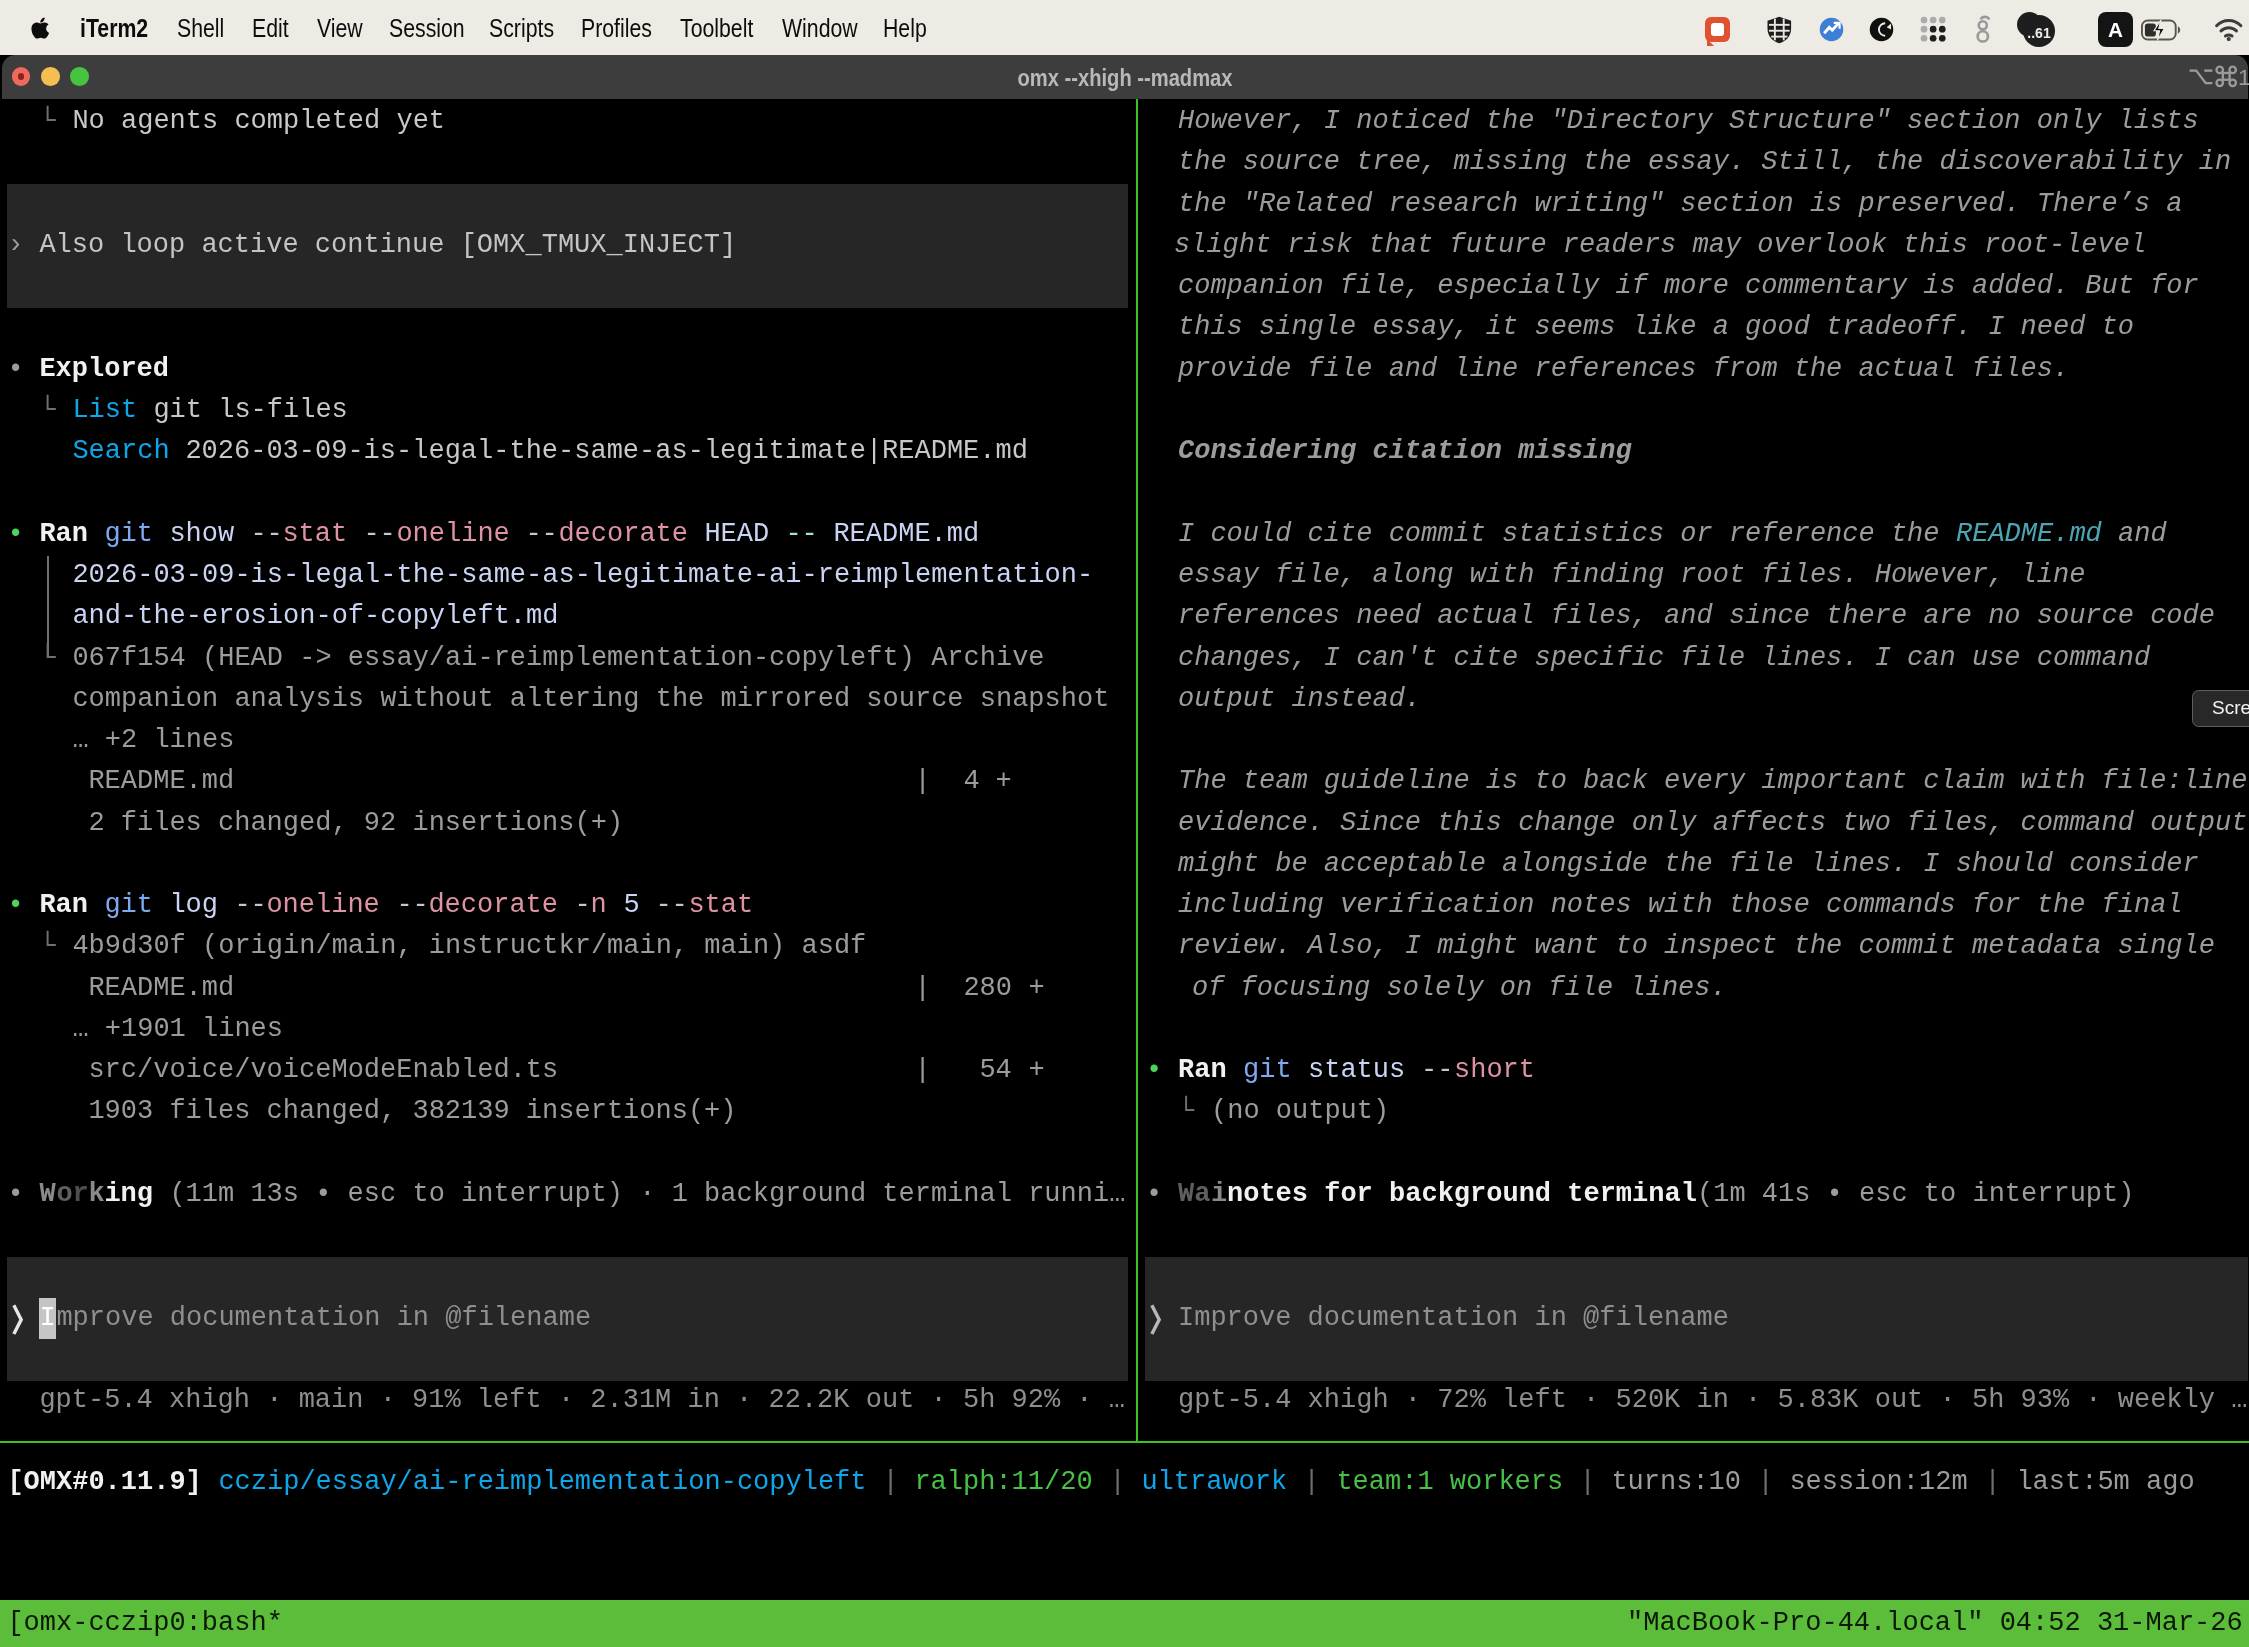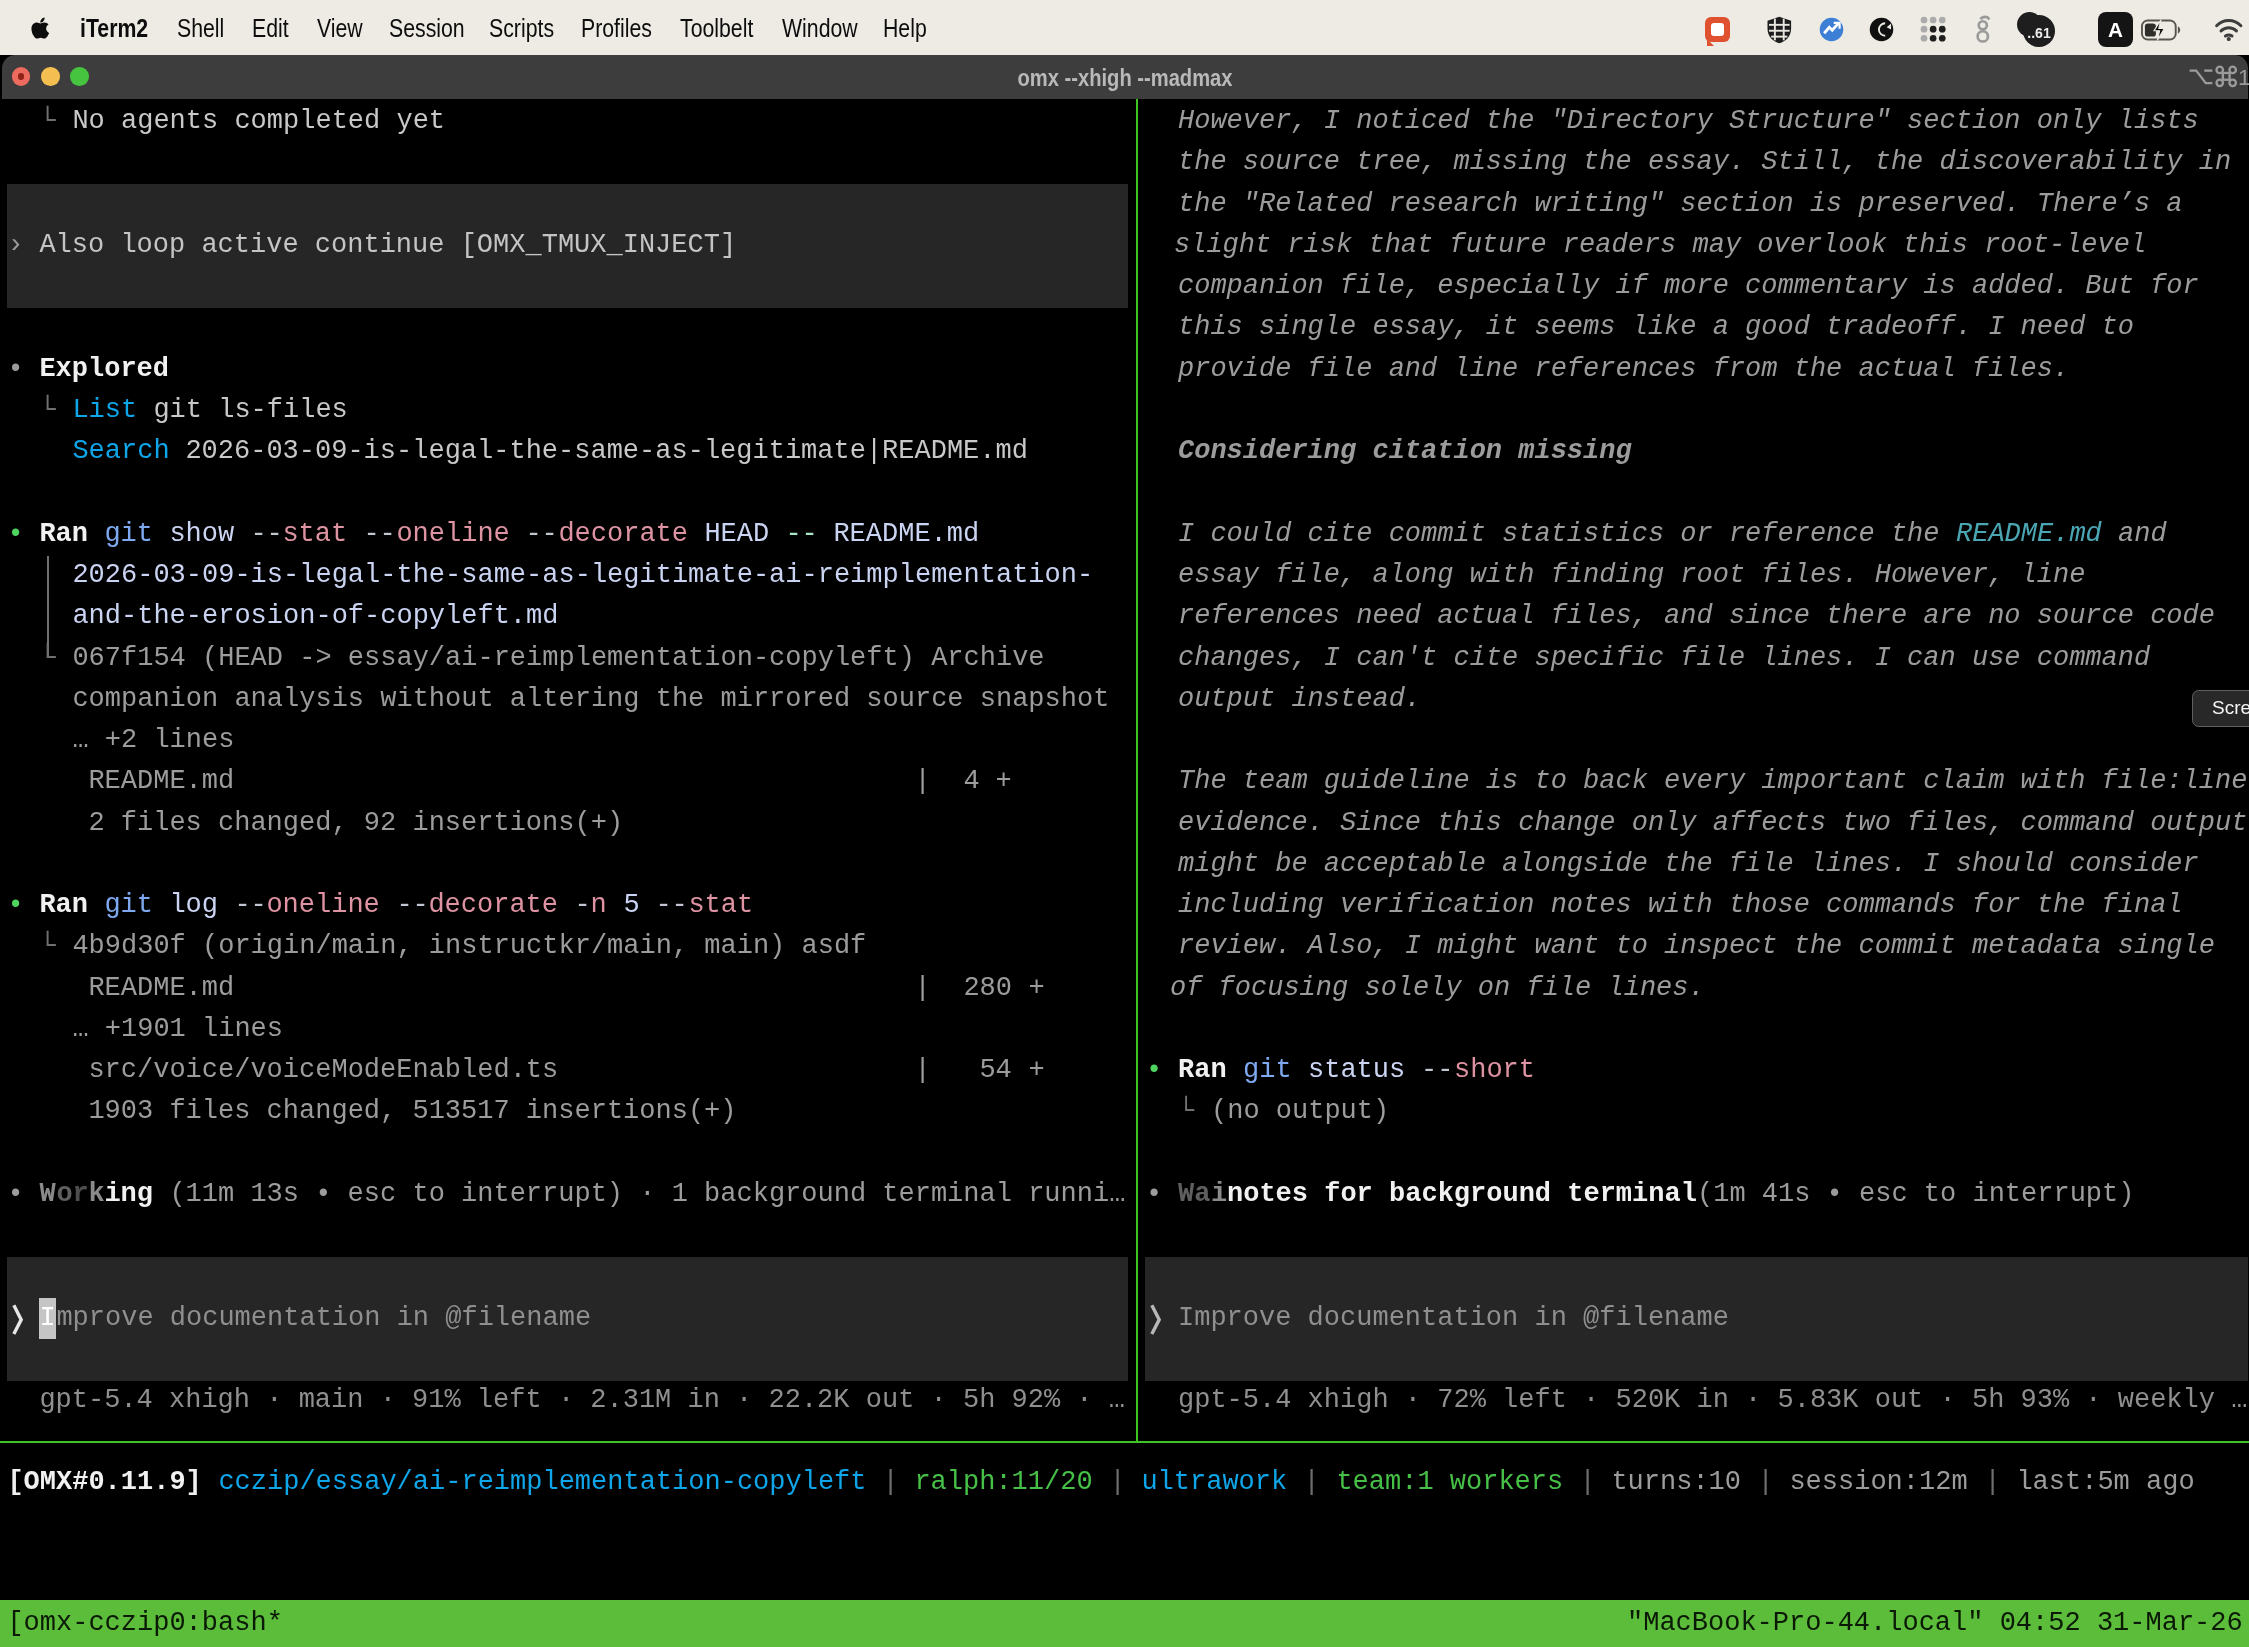--- a/index.html
+++ b/index.html
@@ -142,21 +142,21 @@
 <div class="row" style="left:7.4px;top:638px"><span class="tree" style="left:32px">└</span><span class="dim" style="left:65px">067f154 (HEAD -&gt; essay/ai-reimplementation-copyleft) Archive</span></div>
 <div class="row" style="left:7.4px;top:679px"><span class="dim" style="left:65px">companion analysis without altering the mirrored source snapshot</span></div>
 <div class="row" style="left:7.4px;top:720px"><span class="dim" style="left:65px">… +2 lines</span></div>
 <div class="row" style="left:7.4px;top:761px"><span class="dim" style="left:81px">README.md</span><span class="dim" style="left:907px">|</span><span class="dim" style="left:956px">4</span><span class="dim" style="left:988px">+</span></div>
 <div class="row" style="left:7.4px;top:803px"><span class="dim" style="left:81px">2 files changed, 92 insertions(+)</span></div>
 <div class="row" style="left:7.4px;top:885px"><span class="grn" style="left:0px">•</span><span class="b" style="left:32px">Ran</span><span class="blu" style="left:97px">git</span><span class="lav" style="left:162px">log</span><span class="dsh" style="left:227px">--</span><span class="pnk" style="left:259px">oneline</span><span class="dsh" style="left:389px">--</span><span class="pnk" style="left:421px">decorate</span><span class="dsh" style="left:567px">-</span><span class="pnk" style="left:583px">n</span><span class="lav" style="left:616px">5</span><span class="dsh" style="left:648px">--</span><span class="pnk" style="left:681px">stat</span></div>
 <div class="row" style="left:7.4px;top:926px"><span class="tree" style="left:32px">└</span><span class="dim" style="left:65px">4b9d30f (origin/main, instructkr/main, main) asdf</span></div>
 <div class="row" style="left:7.4px;top:968px"><span class="dim" style="left:81px">README.md</span><span class="dim" style="left:907px">|</span><span class="dim" style="left:956px">280</span><span class="dim" style="left:1021px">+</span></div>
 <div class="row" style="left:7.4px;top:1009px"><span class="dim" style="left:65px">… +1901 lines</span></div>
 <div class="row" style="left:7.4px;top:1050px"><span class="dim" style="left:81px">src/voice/voiceModeEnabled.ts</span><span class="dim" style="left:907px">|</span><span class="dim" style="left:972px">54</span><span class="dim" style="left:1021px">+</span></div>
-<div class="row" style="left:7.4px;top:1091px"><span class="dim" style="left:81px">1903 files changed, 513517 insertions(+)</span></div>
+<div class="row" style="left:7.4px;top:1091px"><span class="dim" style="left:81px">1903 files changed, 382139 insertions(+)</span></div>
 <div class="row" style="left:7.4px;top:1174px"><span class="dim" style="left:0px">•</span><span class="sh2" style="left:32px">W</span><span class="sh1" style="left:49px">o</span><span class="sh0" style="left:65px">r</span><span class="sh2" style="left:81px">k</span><span class="b" style="left:97px">ing</span><span class="dim" style="left:162px">(11m 13s • esc to interrupt) · 1 background terminal runni…</span></div>
 <div class="row" style="left:7.4px;top:1298px"><svg style="position:absolute;left:4.4px;top:5.2px" width="11.8" height="34" viewBox="0 0 16 46">
       <path d="M2.5 3 L12.5 22.5 L2.5 42" fill="none" stroke="#E6E6E6" stroke-width="4.6"></path>
     </svg><span class="cur" style="left:32px">I</span><span class="ph" style="left:49px">mprove documentation in @filename</span></div>
 <div class="row" style="left:7.4px;top:1380px"><span class="ph" style="left:32px">gpt-5.4 xhigh · main · 91% left · 2.31M in · 22.2K out · 5h 92% · …</span></div>
 <div class="row" style="left:1146px;top:101px"><span class="it" style="left:32px">However, I noticed the "Directory Structure" section only lists</span></div>
 <div class="row" style="left:1146px;top:142px"><span class="it" style="left:32px">the source tree, missing the essay. Still, the discoverability in</span></div>
 <div class="row" style="left:1146px;top:184px"><span class="it" style="left:32px">the "Related research writing" section is preserved. There’s a</span></div>
 <div class="row" style="left:1146px;top:225px"><span class="it" style="left:28px">slight risk that future readers may overlook this root-level</span></div>
 <div class="row" style="left:1146px;top:266px"><span class="it" style="left:32px">companion file, especially if more commentary is added. But for</span></div>
@@ -166,21 +166,21 @@
 <div class="row" style="left:1146px;top:514px"><span class="it" style="left:32px">I could cite commit statistics or reference the </span><span class="itl" style="left:810px">README.md</span><span class="it" style="left:972px">and</span></div>
 <div class="row" style="left:1146px;top:555px"><span class="it" style="left:32px">essay file, along with finding root files. However, line</span></div>
 <div class="row" style="left:1146px;top:596px"><span class="it" style="left:32px">references need actual files, and since there are no source code</span></div>
 <div class="row" style="left:1146px;top:638px"><span class="it" style="left:32px">changes, I can't cite specific file lines. I can use command</span></div>
 <div class="row" style="left:1146px;top:679px"><span class="it" style="left:32px">output instead.</span></div>
 <div class="row" style="left:1146px;top:761px"><span class="it" style="left:32px">The team guideline is to back every important claim with file:line</span></div>
 <div class="row" style="left:1146px;top:803px"><span class="it" style="left:32px">evidence. Since this change only affects two files, command output</span></div>
 <div class="row" style="left:1146px;top:844px"><span class="it" style="left:32px">might be acceptable alongside the file lines. I should consider</span></div>
 <div class="row" style="left:1146px;top:885px"><span class="it" style="left:32px">including verification notes with those commands for the final</span></div>
 <div class="row" style="left:1146px;top:926px"><span class="it" style="left:32px">review. Also, I might want to inspect the commit metadata single</span></div>
-<div class="row" style="left:1146px;top:968px"><span class="it" style="left:24px">of focusing solely on file lines.</span></div>
+<div class="row" style="left:1146px;top:968px"><span class="it" style="left:46px">of focusing solely on file lines.</span></div>
 <div class="row" style="left:1146px;top:1050px"><span class="grn" style="left:0px">•</span><span class="b" style="left:32px">Ran</span><span class="blu" style="left:97px">git</span><span class="lav" style="left:162px">status</span><span class="dsh" style="left:275px">--</span><span class="pnk" style="left:308px">short</span></div>
 <div class="row" style="left:1146px;top:1091px"><span class="tree" style="left:32px">└</span><span class="dim" style="left:65px">(no output)</span></div>
 <div class="row" style="left:1146px;top:1174px"><span class="dim" style="left:0px">•</span><span class="sh1" style="left:32px">Wa</span><span class="sh2" style="left:65px">i</span><span class="b" style="left:81px">notes for background terminal</span><span class="dim" style="left:551px">(1m 41s • esc to interrupt)</span></div>
 <div class="row" style="left:1146px;top:1298px"><svg style="position:absolute;left:4.4px;top:5.2px" width="11.8" height="34" viewBox="0 0 16 46">
       <path d="M2.5 3 L12.5 22.5 L2.5 42" fill="none" stroke="#B8B8B8" stroke-width="4.6"></path>
     </svg><span class="ph" style="left:32px">Improve documentation in @filename</span></div>
 <div class="row" style="left:1146px;top:1380px"><span class="ph" style="left:32px">gpt-5.4 xhigh · 72% left · 520K in · 5.83K out · 5h 93% · weekly …</span></div>
 <div style="position:absolute;left:47px;top:556px;width:1.9px;height:101px;background:#707070"></div>
 <div style="position:absolute;left:1136px;top:99px;width:2.2px;height:1342px;background:#3EC422"></div>
 <div style="position:absolute;left:0px;top:1441px;width:2250px;height:2.2px;background:#3EC422"></div>

